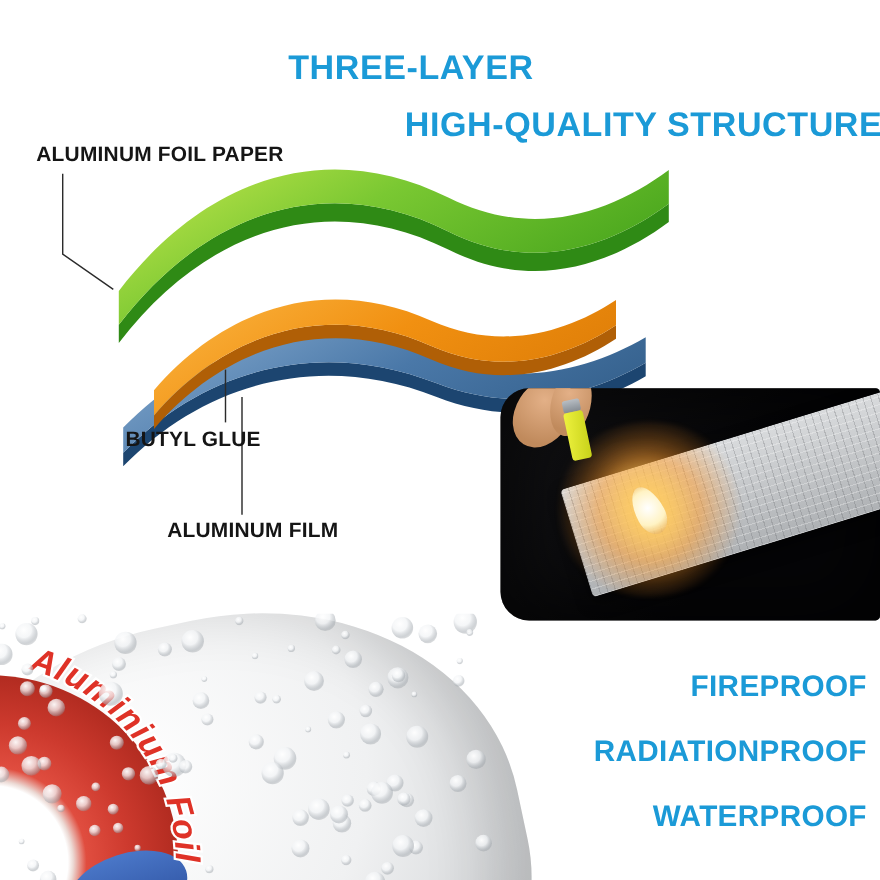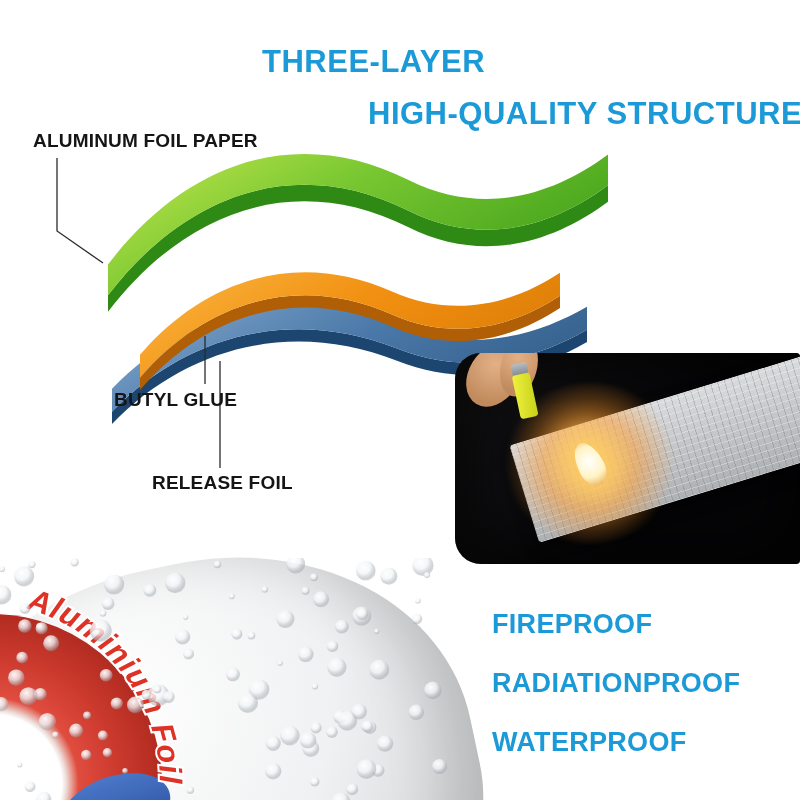--- a/index.html
+++ b/index.html
@@ -88,21 +88,21 @@
   }
   #roll-text-svg{position:absolute;left:-14px;top:540px;pointer-events:none;}
   #roll-text-svg text{
     font-family:"Liberation Sans", sans-serif;
     font-size:31px;font-weight:800;font-style:italic;letter-spacing:1px;
     stroke:#ffffff;stroke-width:4px;paint-order:stroke;
   }
   #droplets{position:absolute;left:0;top:542px;pointer-events:none;}
 
   
-  .features{position:absolute;left:492px;top:593px;width:296px;text-align:left;}
+  .features{position:absolute;left:492px;top:593px;width:296px;text-align:right;}
   .features .feat{
     font-weight:700;font-size:27px;letter-spacing:.3px;
     color:var(--accent_blue,#1b9ad7);margin-bottom:28px;white-space:nowrap;
   }
 </style>
 </head>
 <body>
 
 <div class="abs" id="page" style="left:0;top:16px;width:800px;height:800px;">
 
@@ -143,21 +143,21 @@
       <use href="#sheetTop" xlink:href="#sheetTop" fill="url(#gGrad)"></use>
     </g>
 
     <polyline points="57,142 57,215 103,247" fill="none" stroke="#2b2b2b" stroke-width="1.3"></polyline>
     <line x1="205" y1="320" x2="205" y2="368" stroke="#2b2b2b" stroke-width="1.3"></line>
     <line x1="220" y1="345" x2="220" y2="452" stroke="#2b2b2b" stroke-width="1.3"></line>
   </svg>
 
   <div class="lbl" id="lbl-aluminum">ALUMINUM FOIL PAPER</div>
   <div class="lbl" id="lbl-butyl">BUTYL GLUE</div>
-  <div class="lbl" id="lbl-release">RELEASE FOIL</div>
+  <div class="lbl" id="lbl-release">ALUMINUM FILM</div>
 
   <div class="fire-panel">
     <div class="tape-strip"></div>
     <div class="flame-glow"></div>
     <div class="finger" id="finger1"></div>
     <div class="finger" id="finger2"></div>
     <div class="lighter-wrap">
       <div class="lighter-cap"></div>
       <div class="lighter-body"></div>
     </div>

